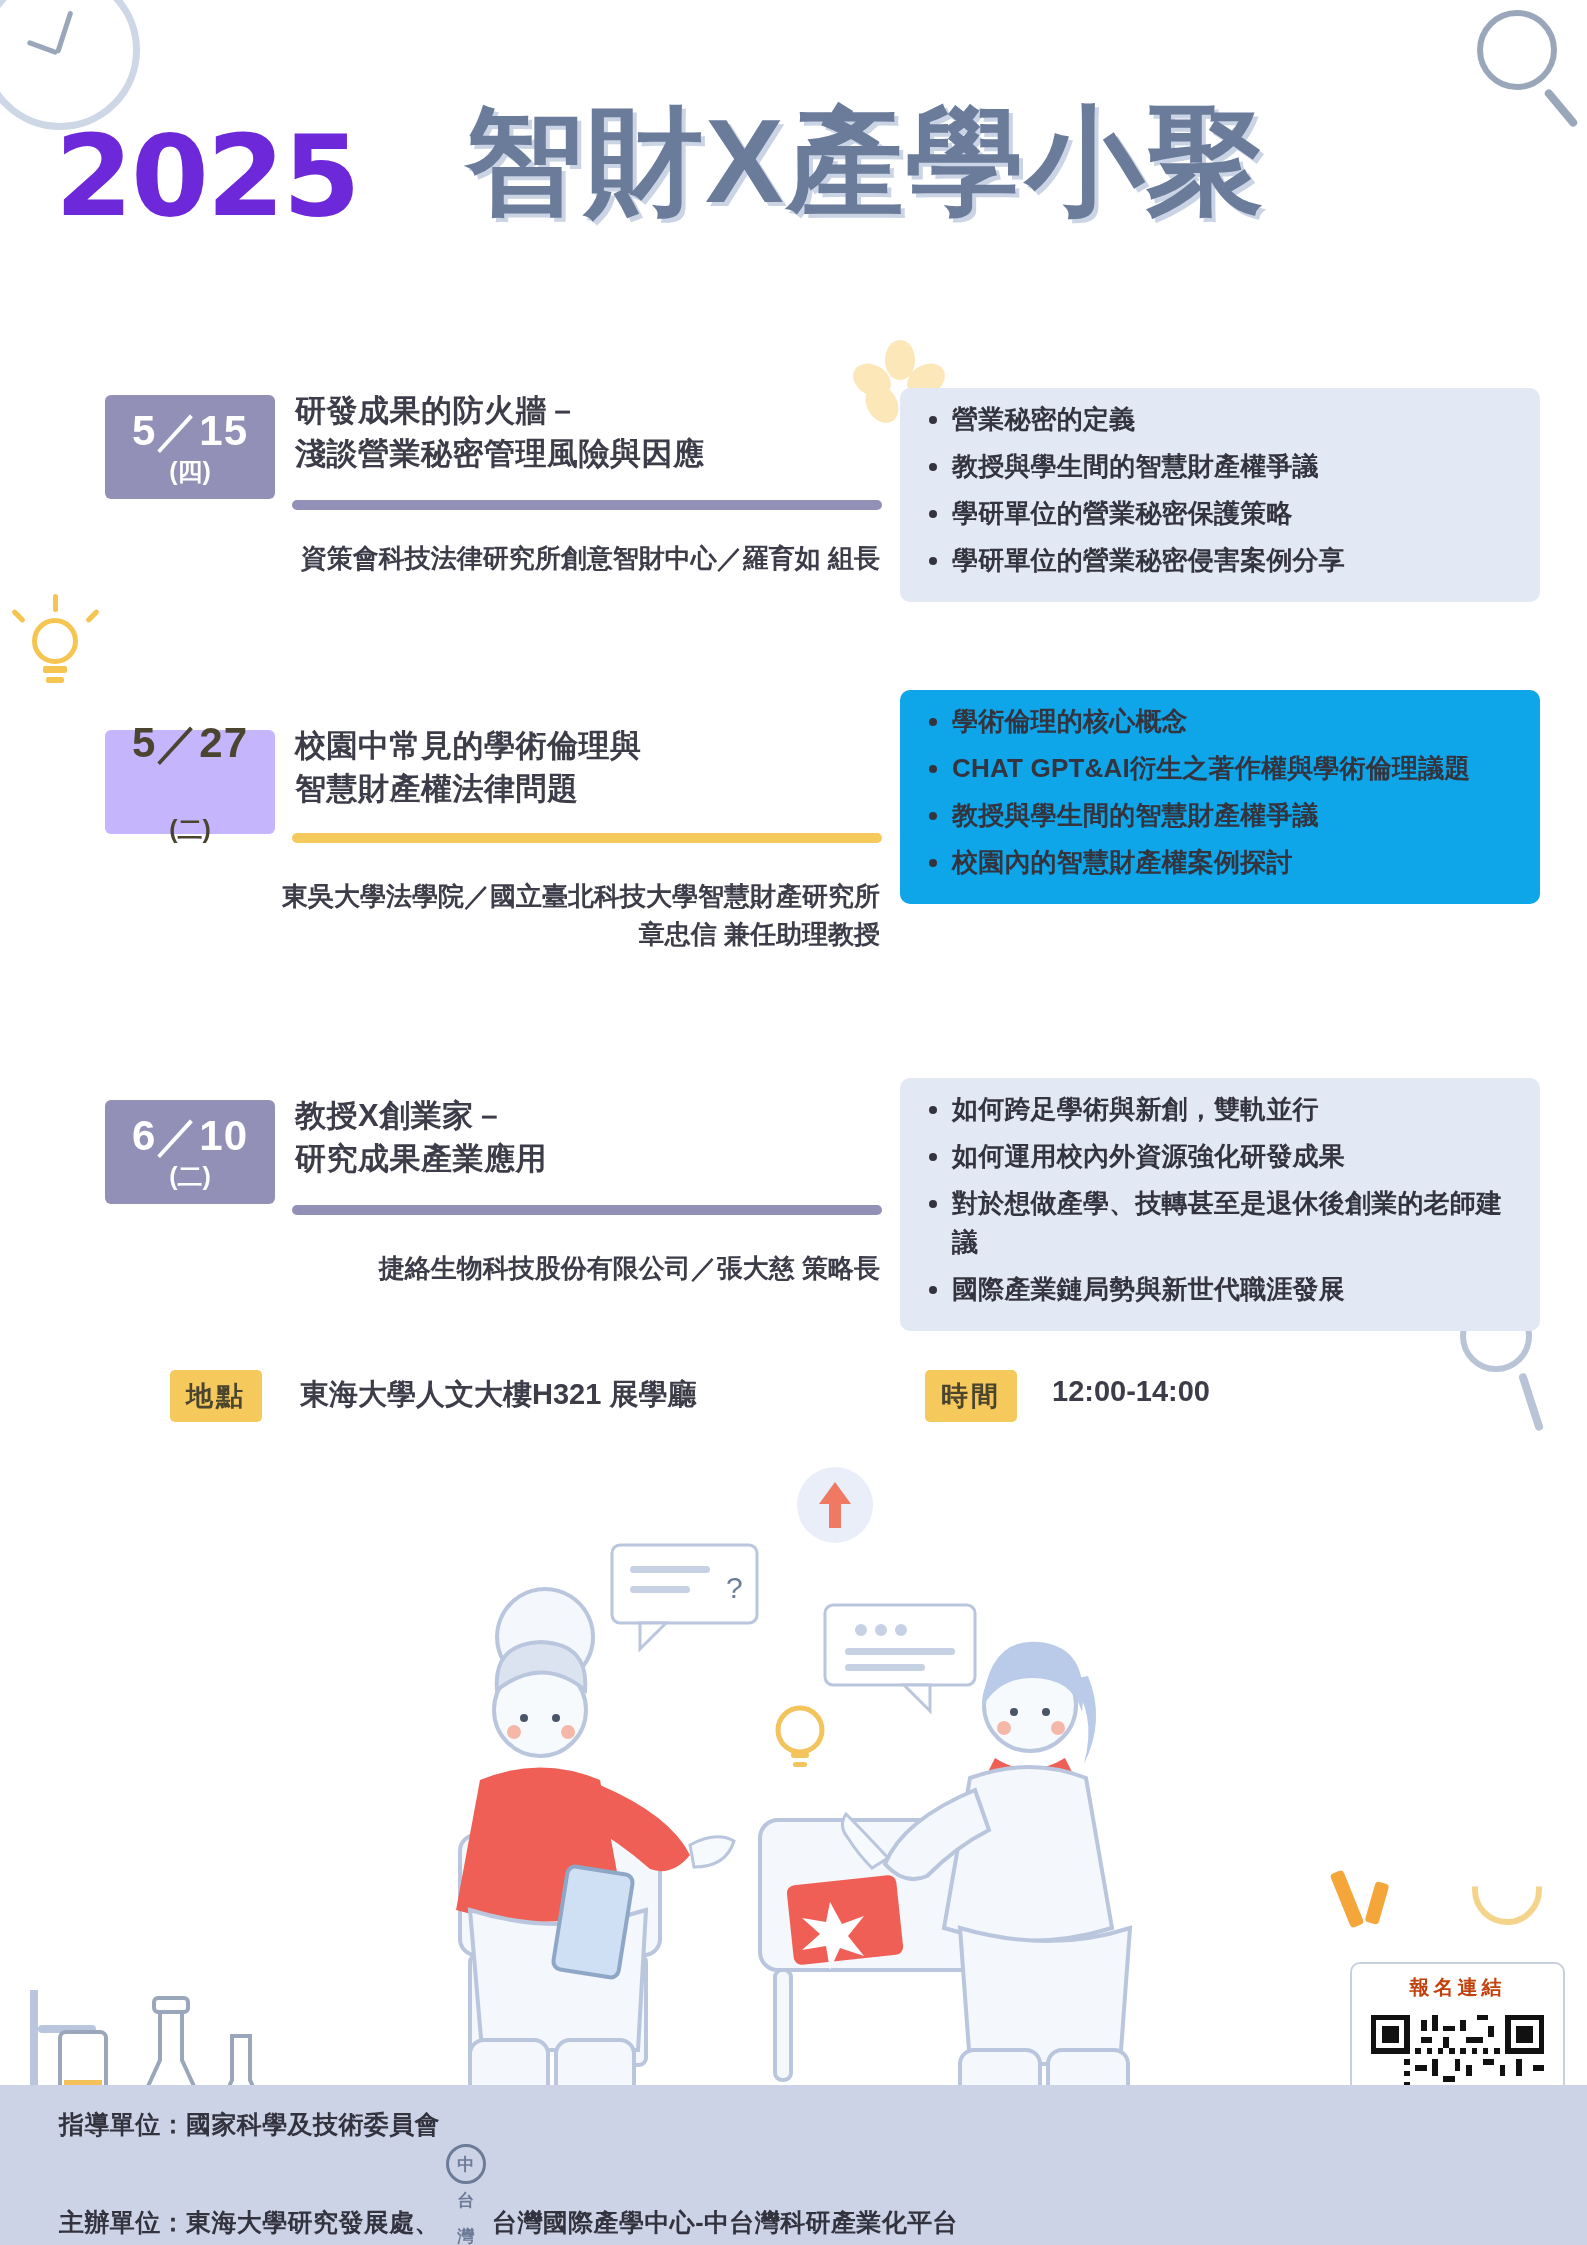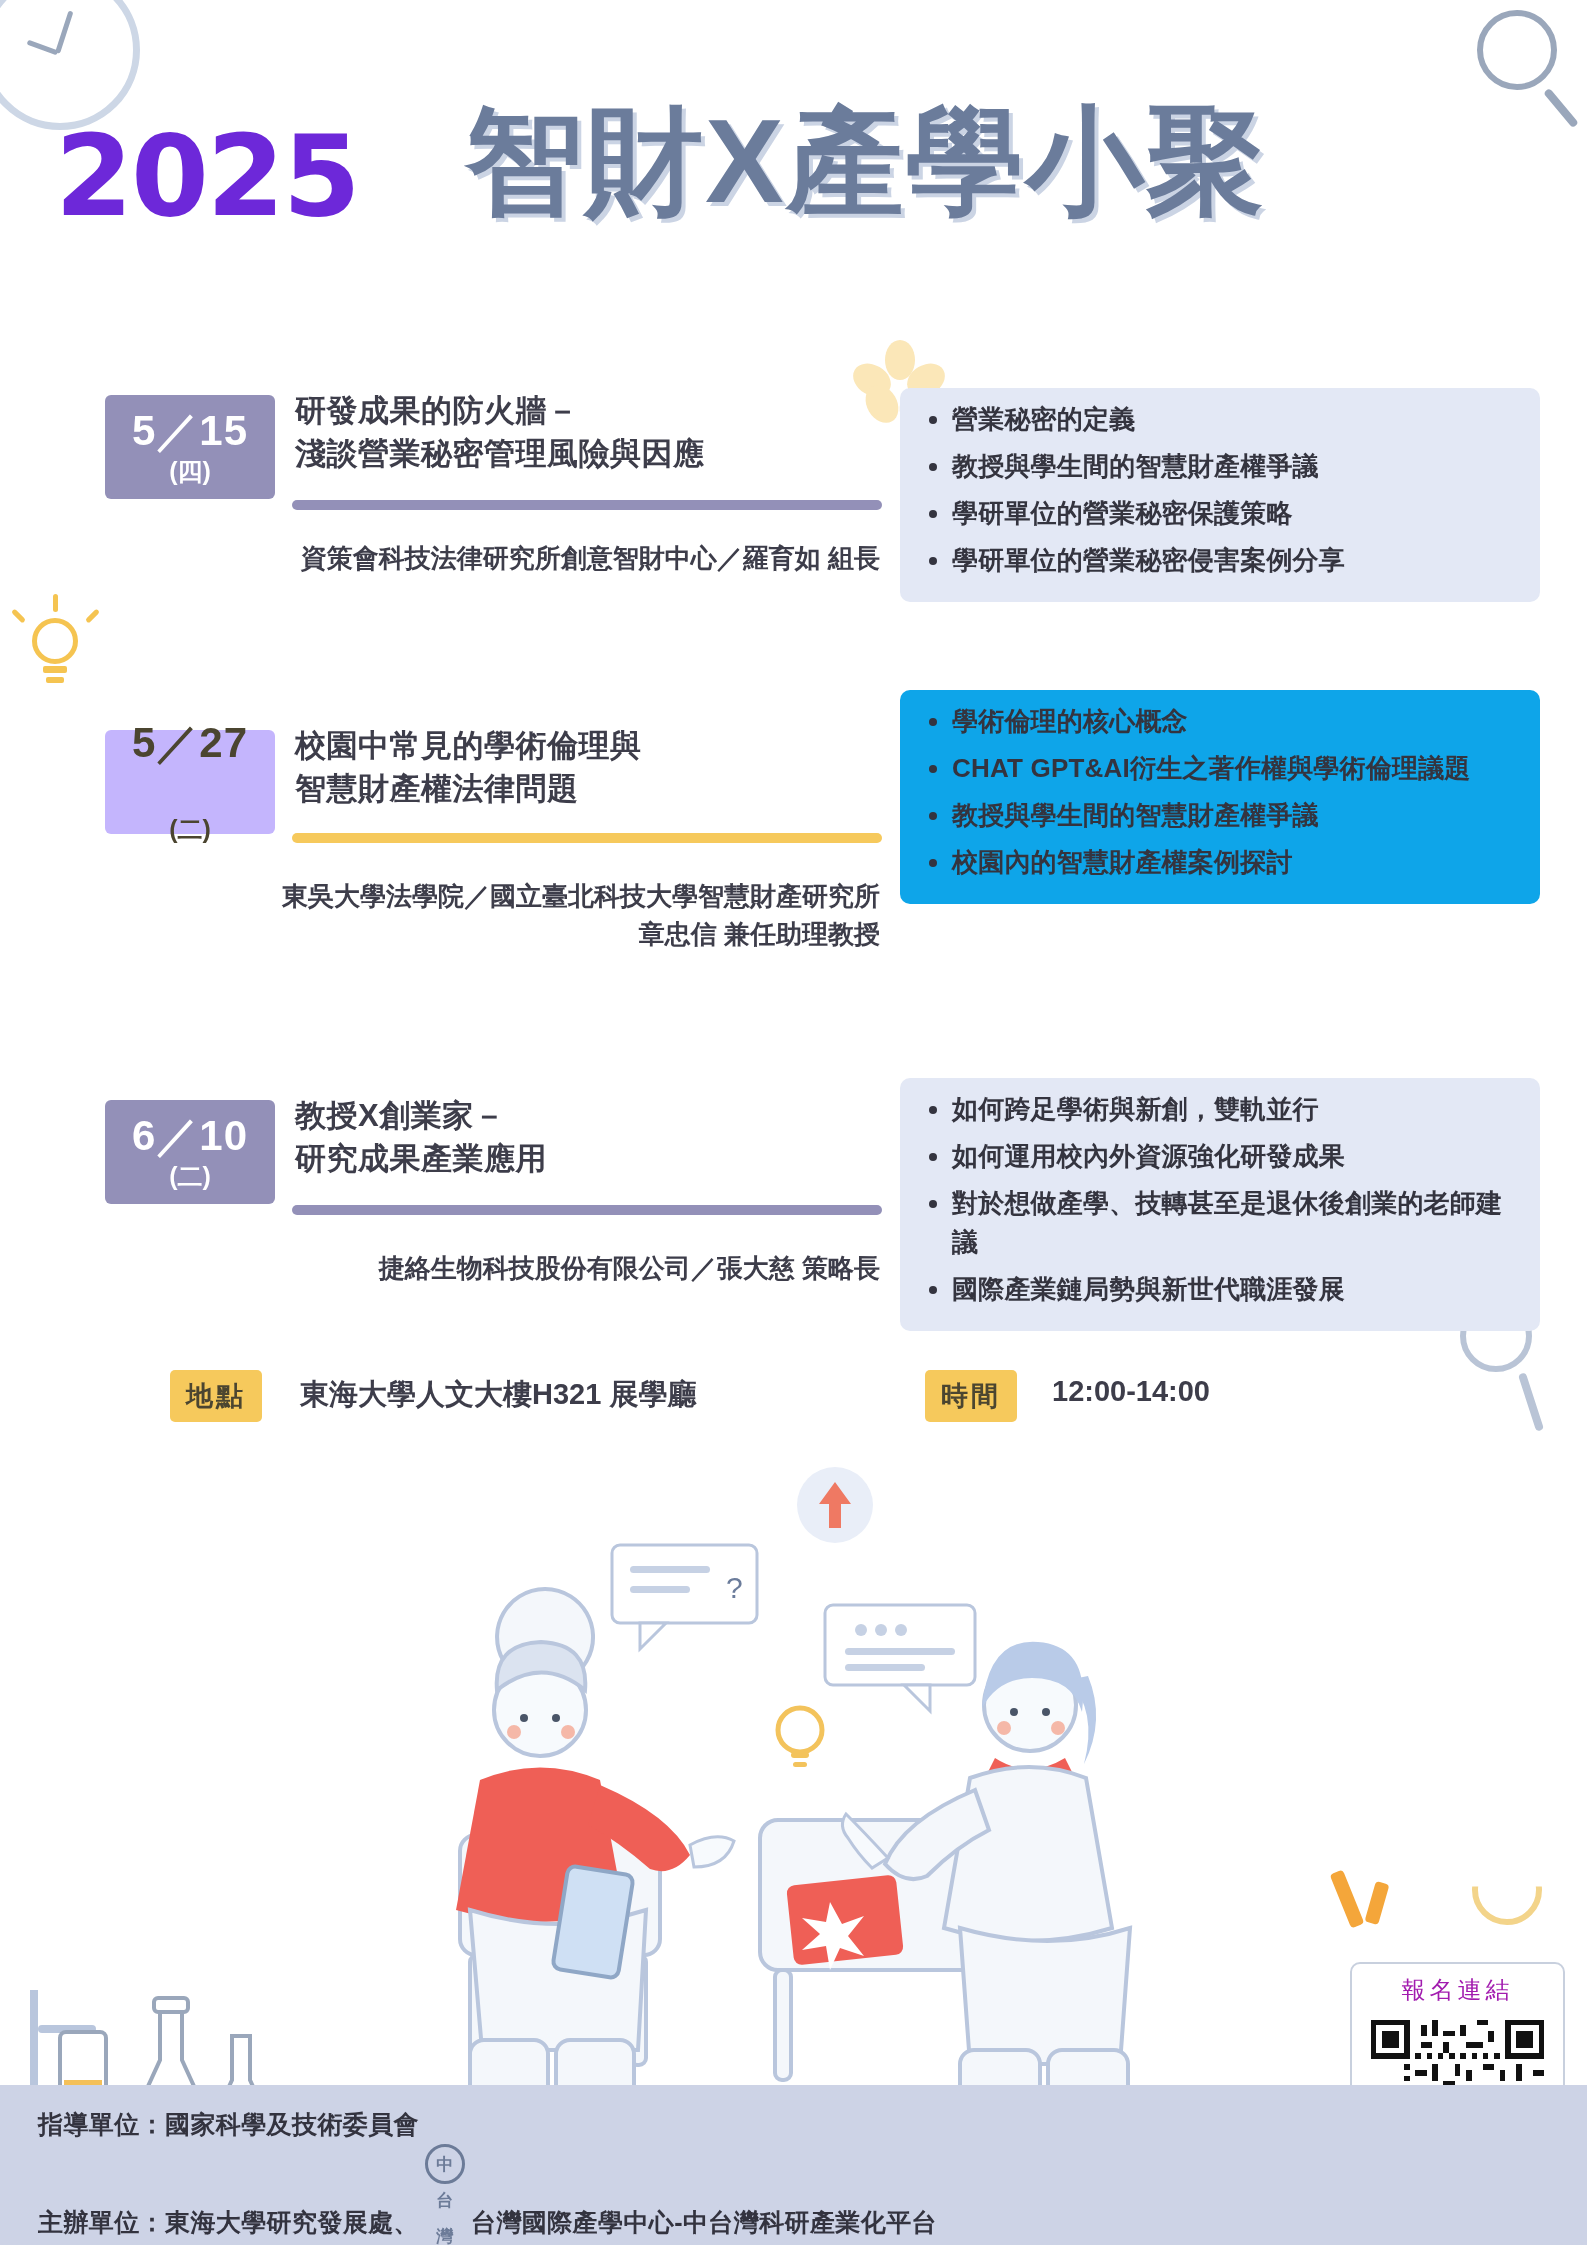--- a/index.html
+++ b/index.html
@@ -142,28 +142,28 @@
 
   
   .illus { position:absolute; left:0px; top:1440px; width:1587px; height:700px; }
 
   
   .qr-panel {
     position:absolute; right:22px; bottom:18px; width:215px; height:265px;
     background:#ffffff; border:2px solid #c8d0de; border-radius:10px;
     display:flex; flex-direction:column; align-items:center; padding-top:10px;
   }
-  .qr-label { font-size:24px; font-weight:400; letter-spacing:4px; color:#a21caf; }
+  .qr-label { font-size:20px; font-weight:700; letter-spacing:4px; color:#c2410c; }
   .qr-code { margin-top:8px; width:185px; height:185px; }
 
   
   .footer {
     position:absolute; left:0; bottom:0; width:1587px; height:160px;
     background:#cdd3e6;
-    padding: 20px 0 0 38px;
+    padding: 20px 0 0 59px;
   }
   .footer .line { font-size:25px; font-weight:700; color:#33333f; line-height:1.55; letter-spacing:0.4px;}
   .footer .logo-circle {
     display:inline-block; width:40px; height:40px; border-radius:50%;
     border:3px solid #6c7b98; color:#6c7b98; font-size:17px; font-weight:700;
     text-align:center; line-height:36px; vertical-align:-11px; margin:0 6px;
   }
 </style>
 </head>
 <body>

